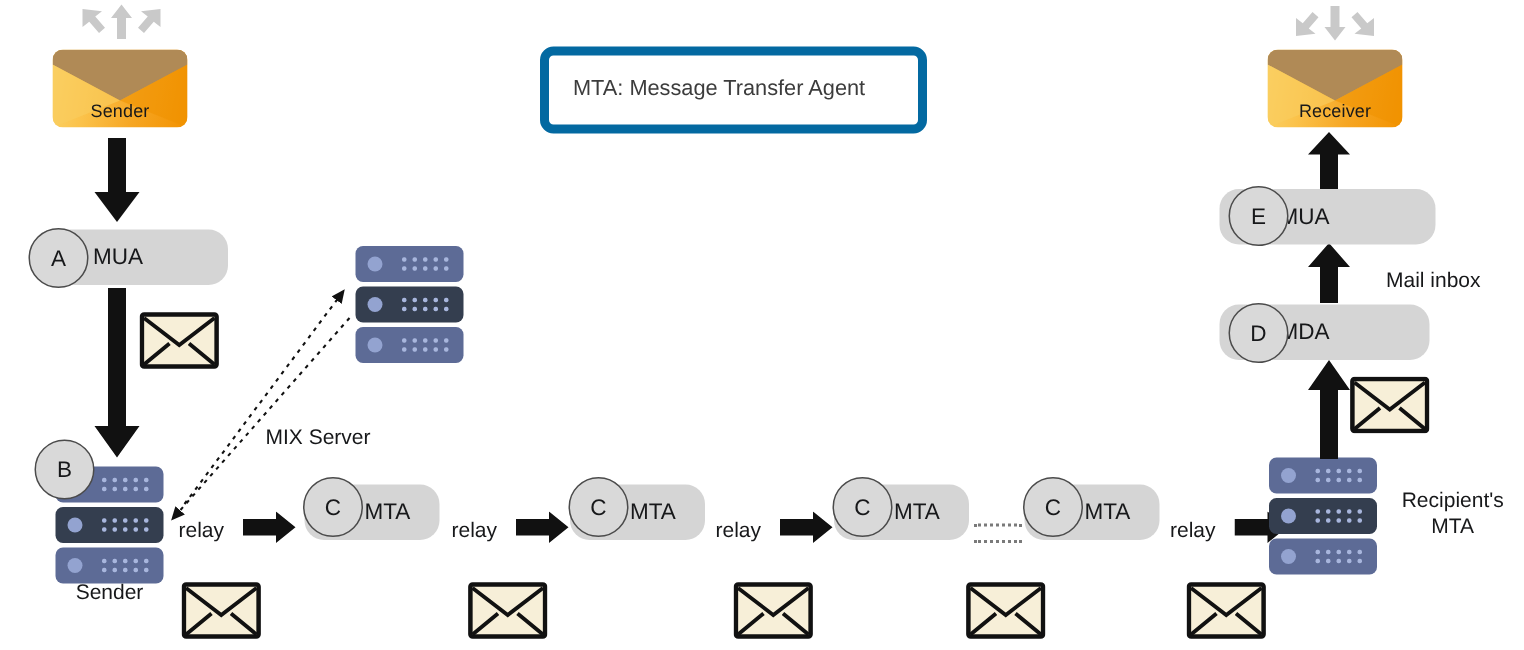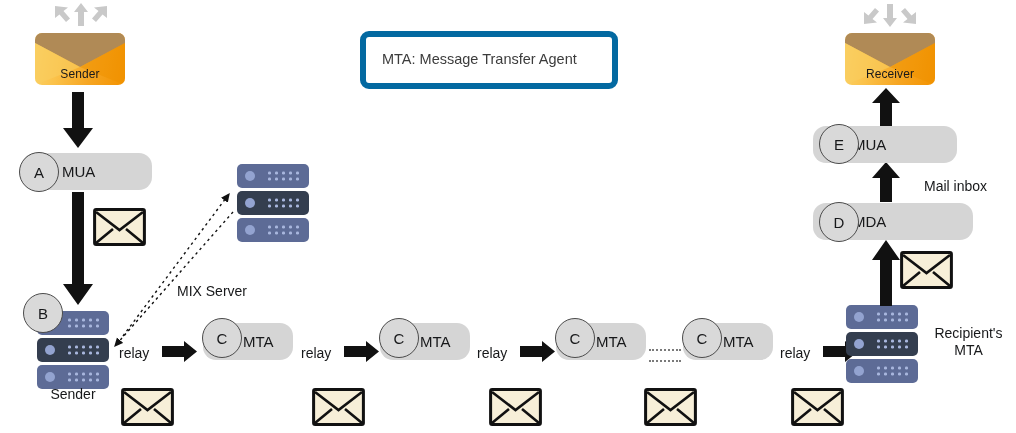--- a/index.html
+++ b/index.html
@@ -379,21 +379,21 @@
     </svg>
   </div>
   <div class="abs smenv" style="left:900px;top:251px;">
     <svg width="53" height="38" viewBox="0 0 53 38">
       <rect x="1.6" y="1.6" width="49.8" height="34.8" rx="1.5" fill="#f7efd8" stroke="#111" stroke-width="3"></rect>
       <path d="M3 4 L26.5 22 L50 4" fill="none" stroke="#111" stroke-width="2.6"></path>
       <path d="M3 35 L20 21 M50 35 L33 21" fill="none" stroke="#111" stroke-width="2.6"></path>
     </svg>
   </div>
 
-  <div class="abs rolebox" style="left:813px;top:203px;width:160px;">
+  <div class="abs rolebox" style="left:813px;top:203px;width:140px;">
     <span class="rtext">MDA</span>
   </div>
   <div class="abs rolecircle" style="left:819px;top:202px;">
     <span>D</span>
   </div>
 
   <div class="abs" style="left:869px;top:162px;">
     <svg width="34" height="42" viewBox="0 0 34 42">
       <path d="M11 40 L23 40 L23 16 L31 16 L17 0 L3 16 L11 16 Z" fill="#111"></path>
     </svg>

